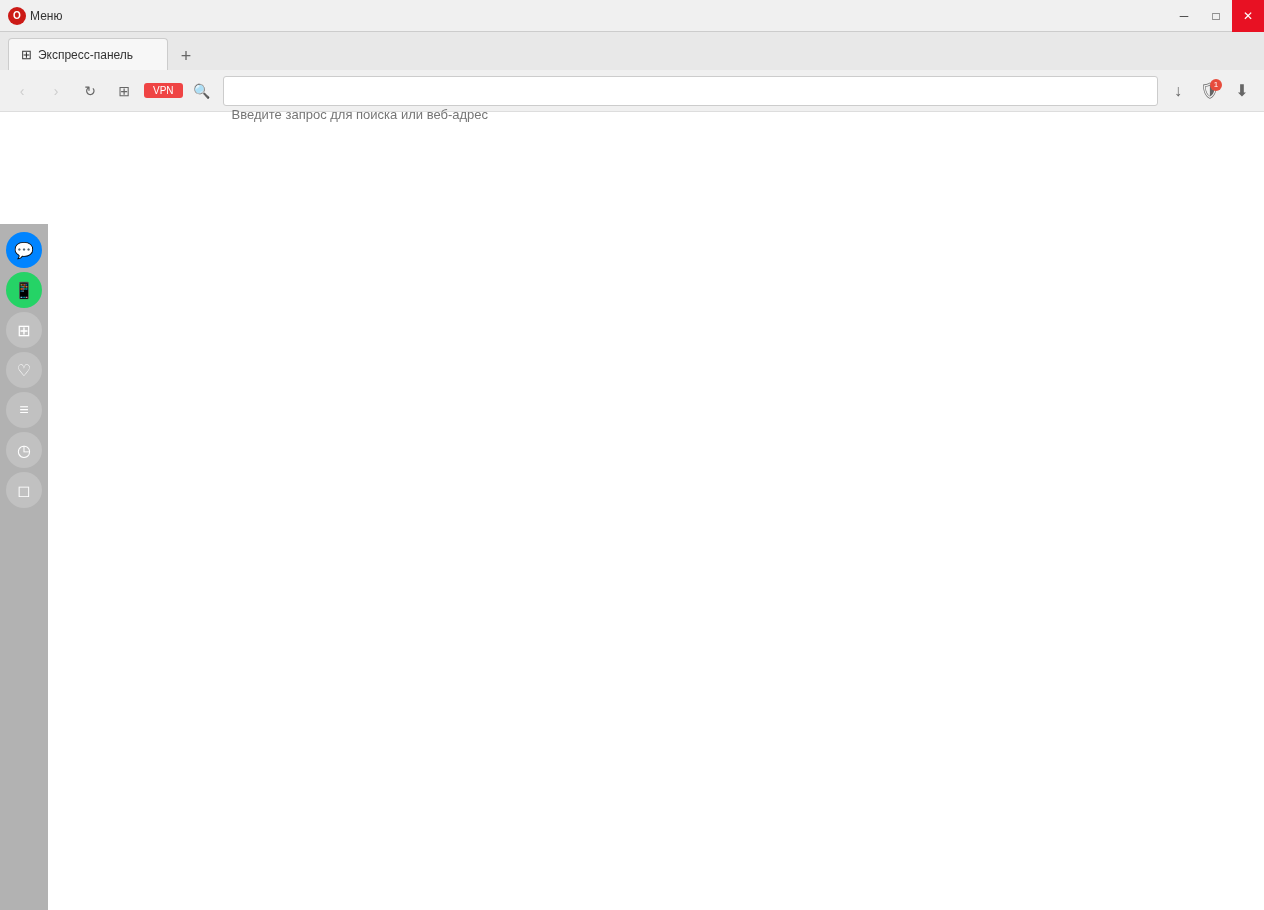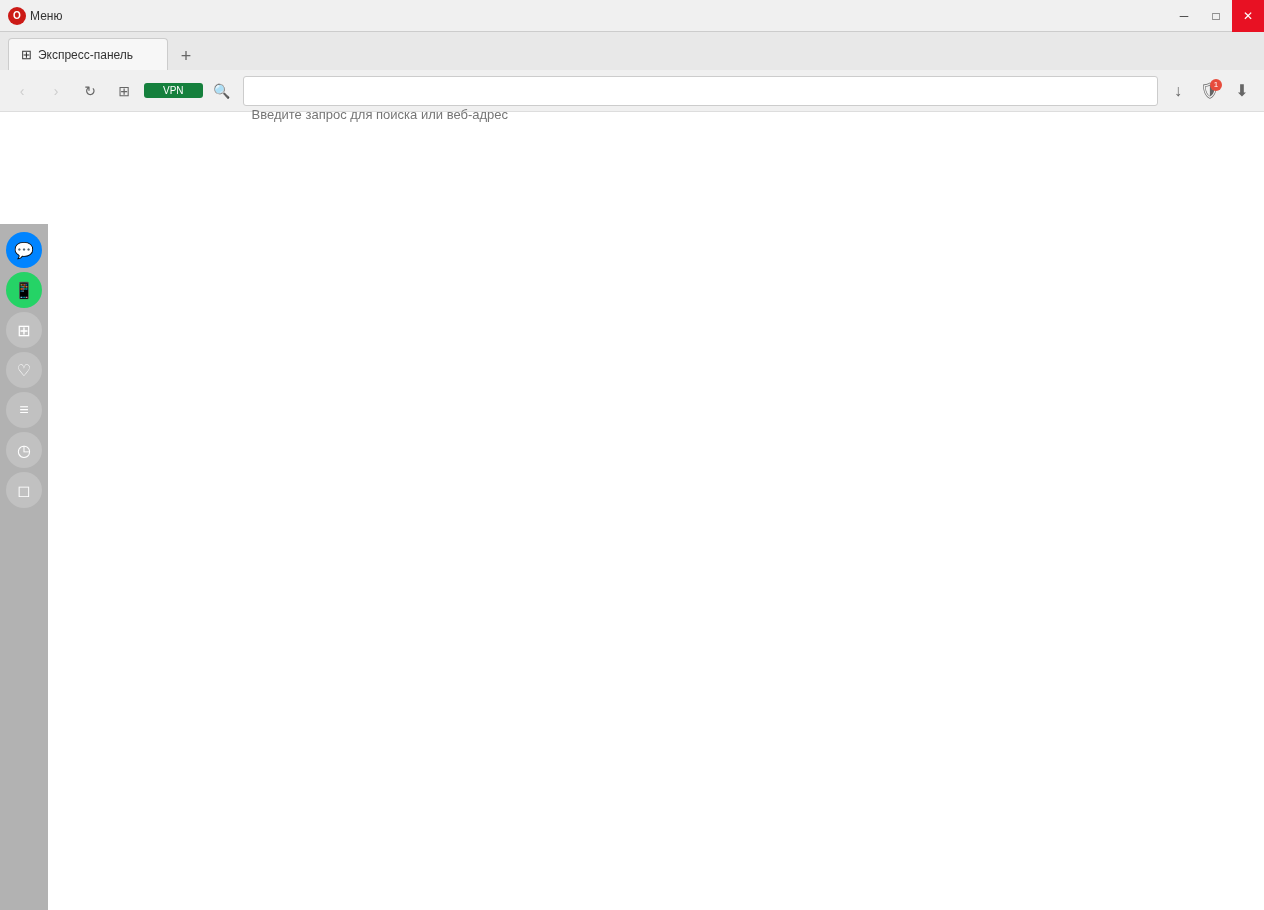--- a/index.html
+++ b/index.html
@@ -99,24 +99,24 @@
     }
     .addr-right-icons {
       display: flex; align-items: center; gap: 4px;
     }
     .addr-icon {
       width: 28px; height: 28px;
       display: flex; align-items: center; justify-content: center;
       color: #666; font-size: 16px; cursor: pointer;
     }
     .vpn-badge {
-      background: #15803d;
+      background: #ef4444;
       color: #fff;
       font-size: 10px;
-      padding: 2px 19px;
+      padding: 2px 9px;
       border-radius: 3px;
       cursor: pointer;
     }
     .shield-badge {
       position: relative;
     }
     .shield-num {
       position: absolute;
       top: 2px; right: 2px;
       background: #e74c3c;

